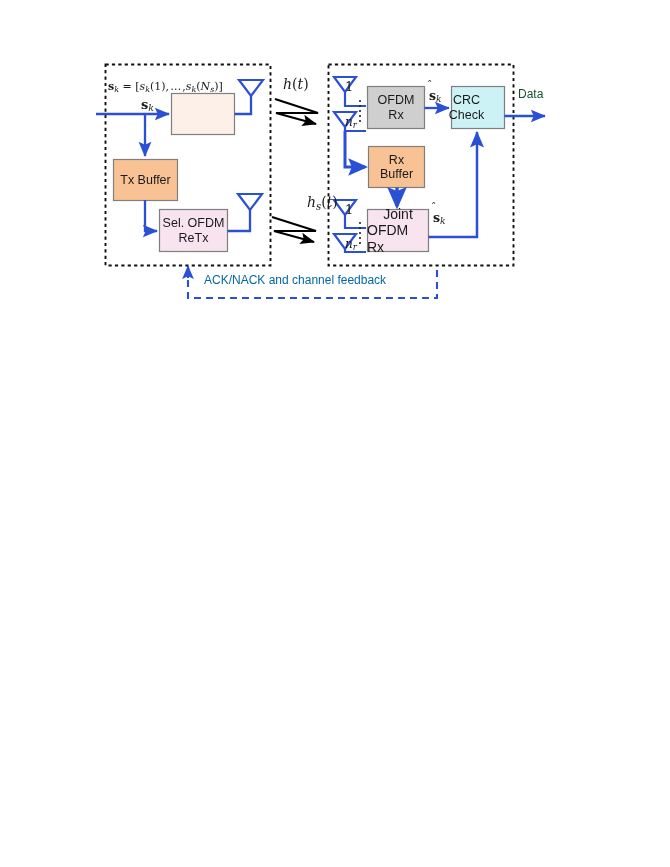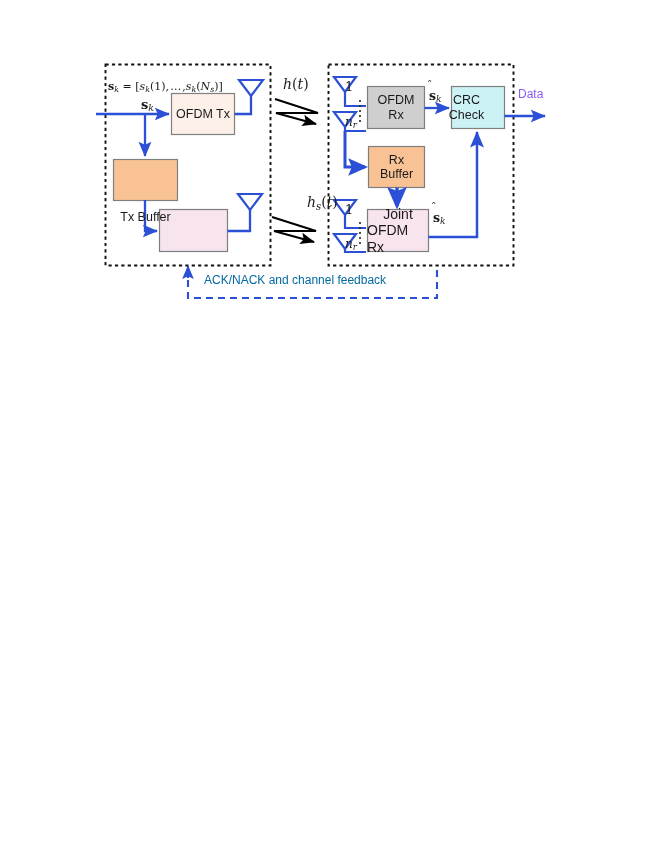--- a/index.html
+++ b/index.html
@@ -74,21 +74,21 @@
     font-family: "DejaVu Serif", serif;
     font-style: italic;
     font-size: 13px;
   }
   .feedback-text {
     font-size: 12px;
     color: #0369a1;
   }
   .data-text {
     font-size: 12px;
-    color: #8b5cf6;
+    color: #14532d;
   }
   .channel-lbl {
     font-family: "DejaVu Serif", serif;
     font-style: italic;
     font-size: 14px;
   }
   .hat-wrap {
     position: relative;
     display: inline-block;
   }
@@ -183,28 +183,29 @@
   </svg>
 
   <div class="lbl math" style="left:108px; top:81px; font-size:11px;">
     <span class="bold-v">s</span><span class="sub">k</span>
     <span class="math-up"> = [</span><span>s</span><span class="sub">k</span><span class="math-up">(1)</span><span class="math-up">, … ,</span><span>s</span><span class="sub">k</span><span class="math-up">(</span><span>N</span><span class="sub">s</span><span class="math-up">)]</span>
   </div>
   <div class="lbl math" style="left:141px; top:98px; font-size:13px;">
     <span class="bold-v">s</span><span class="sub">k</span>
   </div>
 
-  <div class="block-label" style="left:171px; top:93px; width:64px; height:42px;">
-    <span>OFDM Tx</span>
-  </div>
-
-  <div class="block-label" style="left:113px; top:159px; width:65px; height:42px;margin-top:37px;">
+
+  <div class="block-label" style="left:113px; top:159px; width:65px; height:42px;">
     <span>Tx Buffer</span>
   </div>
 
+  <div class="block-label" style="left:159px; top:209px; width:69px; height:43px; flex-direction:column;">
+    <span>Sel. OFDM</span>
+    <span>ReTx</span>
+  </div>
 
   <div class="lbl channel-lbl" style="left:283px; top:77px;">
     <span>h</span><span class="math-up">(</span><span>t</span><span class="math-up">)</span>
   </div>
   <div class="lbl channel-lbl" style="left:271px; top:195px;margin-left:36px;">
     <span>h</span><span class="sub">s</span><span class="math-up">(</span><span>t</span><span class="math-up">)</span>
   </div>
 
   <div class="lbl antenna-num" style="left:345px; top:80px;">1</div>
   <div class="lbl antenna-nr" style="left:345px; top:116px; font-size:12px;">

